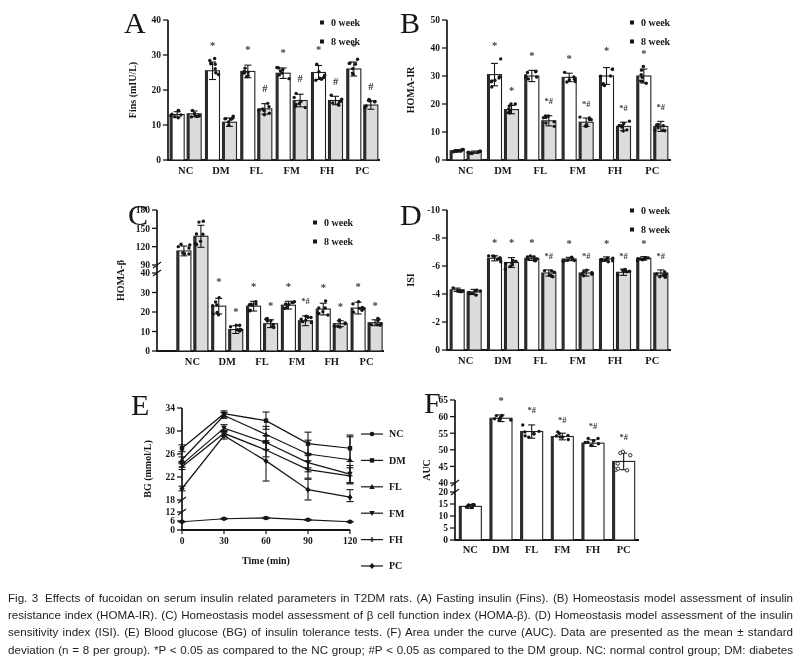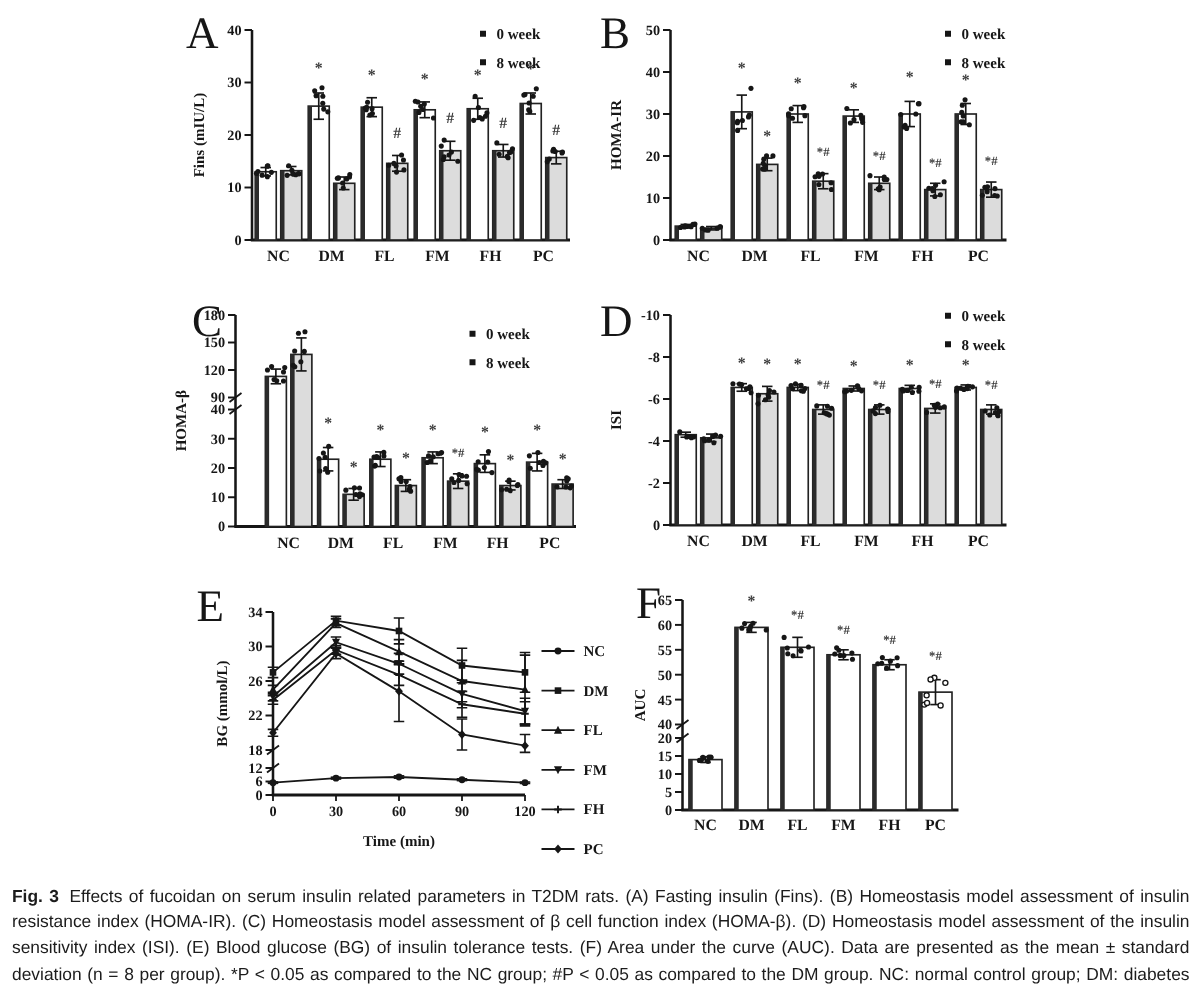--- a/index.html
+++ b/index.html
@@ -5,21 +5,21 @@
   html,body{margin:0;padding:0;background:#fff;}
   .page{position:relative;width:800px;height:660px;background:#fff;overflow:hidden;
         font-family:"Liberation Serif",serif;}
   .panel{position:absolute;}
   .plabel{position:absolute;font-family:"Liberation Serif",serif;font-size:30px;
           color:#161616;line-height:1;z-index:2;}
   .panel svg{position:absolute;left:0;top:0;}
   .caption{position:absolute;left:8px;top:577px;width:785px;
            font-family:"Liberation Sans",sans-serif;font-size:11.6px;line-height:1.5;
            color:#1c1c1c;text-align:justify;}
-  .caption .figlab{font-weight:bold;margin-right:7px;}
+  .caption .figlab{font-weight:normal;margin-right:7px;}
 </style>
 </head>
 <body>
 
 <div class="page">
 
   <div class="panel" style="left:110px;top:8px;width:290px;height:190px">
     <div class="plabel" style="left:14px;top:0px">A</div>
     <svg id="svg-A" width="290" height="190" viewBox="0 0 290 190">
         <g>

